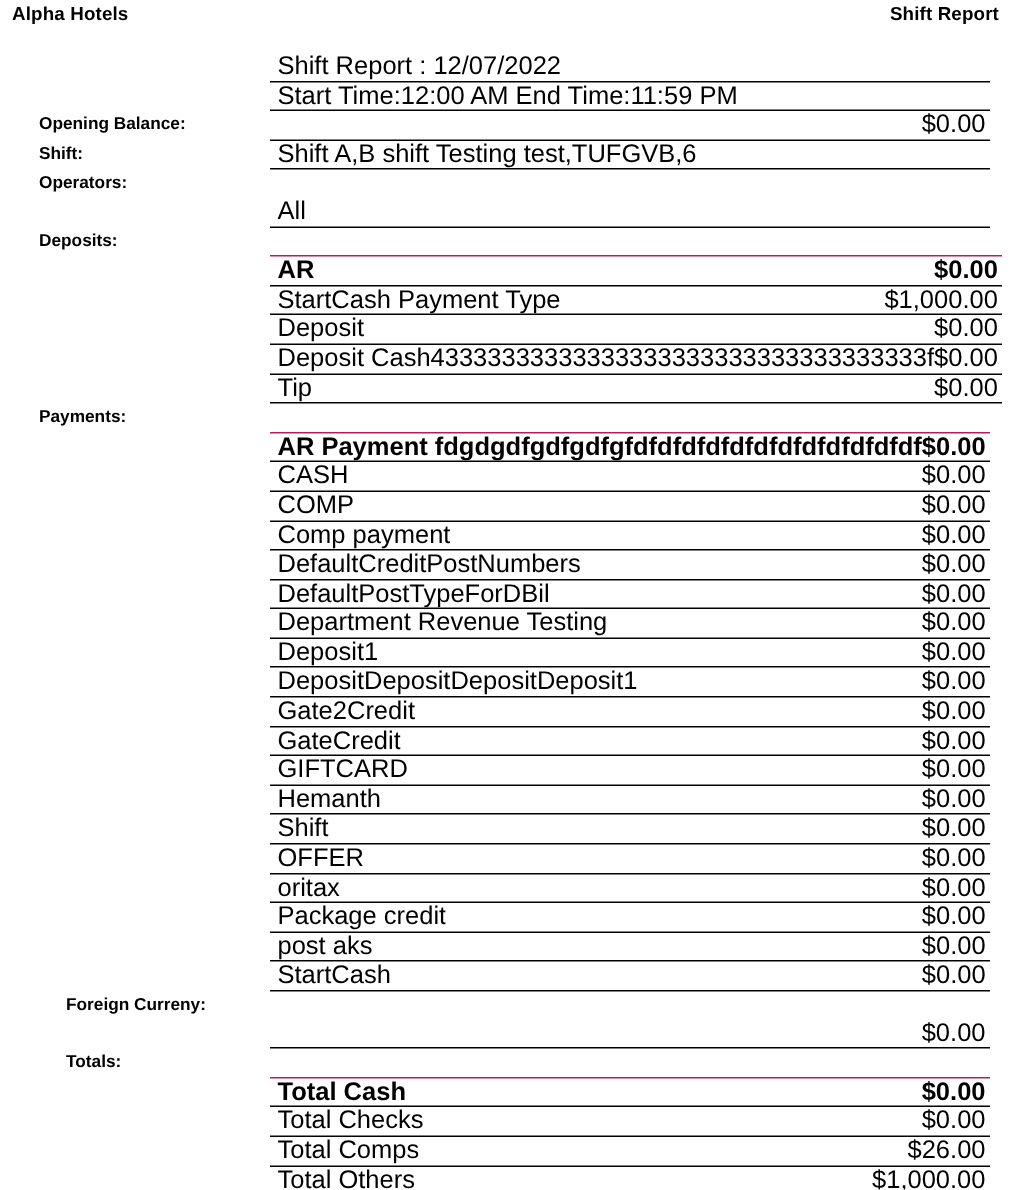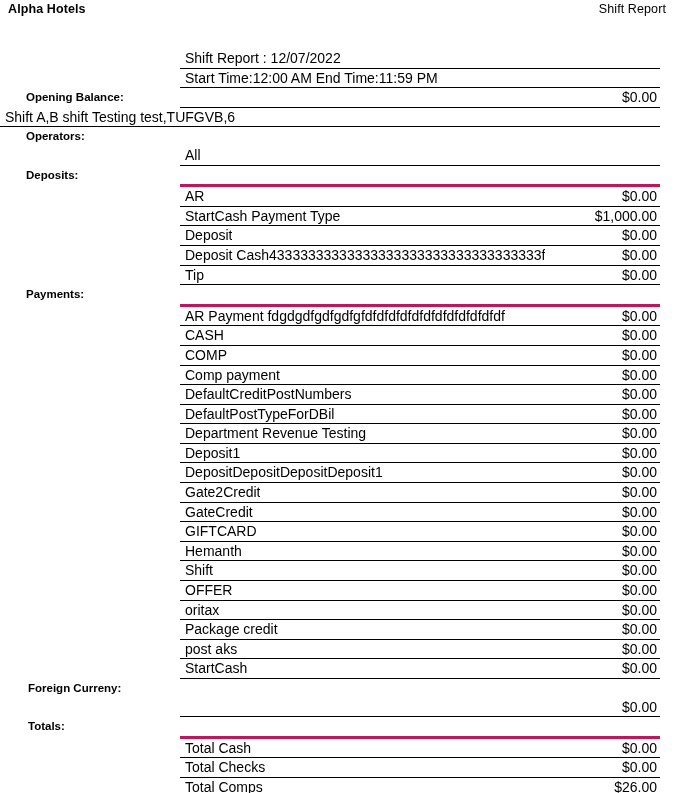--- a/index.html
+++ b/index.html
@@ -13,36 +13,36 @@
     font-family: "Liberation Sans", sans-serif;
     color: #000000;
     position: relative;
     overflow: hidden;
   }
 
   
   .page-header {
     position: relative;
     height: 22px;
-    padding: 18px 14px 0 8px;
+    padding: 4px 14px 0 8px;
   }
   .brand {
     position: absolute;
     left: 8px;
     top: 2px;
     font-size: 12.5px;
     font-weight: bold;
     letter-spacing: 0.1px;
   }
   .report-title {
     position: absolute;
     right: 14px;
     top: 2px;
     font-size: 12.5px;
-    font-weight: normal;
+    font-weight: bold;
     letter-spacing: 0.1px;
   }
 
   
   .report-body {
     position: relative;
     margin-top: 9px;
   }
 
   .section {
@@ -54,53 +54,53 @@
   .label-col {
     width: 180px;
     flex: 0 0 180px;
     box-sizing: border-box;
     padding-left: 26px;
     font-size: 11.5px;
     font-weight: bold;
     line-height: 18.6px;
   }
   .label-col.indent-extra {
-    padding-left: 28px;
+    padding-left: 44px;
   }
 
   .rows-col {
     flex: 1 1 auto;
     box-sizing: border-box;
     padding-right: 20px;
   }
 
   
   .row {
     display: flex;
     justify-content: space-between;
     align-items: baseline;
     border-bottom: 1px solid #000000;
-    font-size: 14px;
+    font-size: 17px;
     line-height: 18.6px;
     height: 18.6px;
     box-sizing: content-box;
     white-space: nowrap;
     overflow: hidden;
   }
   .row .rlabel {
     padding-left: 5px;
     overflow: hidden;
     text-overflow: clip;
   }
   .row .rvalue {
     padding-right: 3px;
     text-align: left;
     flex: 0 0 auto;
   }
-  .row.topline { border-top: 3px solid #be185d; }
+  .row.topline { border-top: 1px solid #be185d; font-weight: bold; }
   .row.noline { border-bottom: none; }
 </style>
 </head>
 <body>
 
 <div class="page-header">
   <div class="brand">Alpha Hotels</div>
   <div class="report-title">Shift Report</div>
 </div>
 
@@ -130,20 +130,21 @@
     <div class="label-col">Opening Balance:</div>
     <div class="rows-col">
       <div class="row">
         <span class="rlabel"></span>
         <span class="rvalue">$0.00</span>
       </div>
     </div>
   </div>
 
   <div class="section">
+    <div class="label-col">Shift:</div>
     <div class="rows-col">
       <div class="row">
         <span class="rlabel">Shift A,B shift Testing test,TUFGVB,6</span>
         <span class="rvalue"></span>
       </div>
     </div>
   </div>
 
   <div class="section">
     <div class="label-col">Operators:</div>

